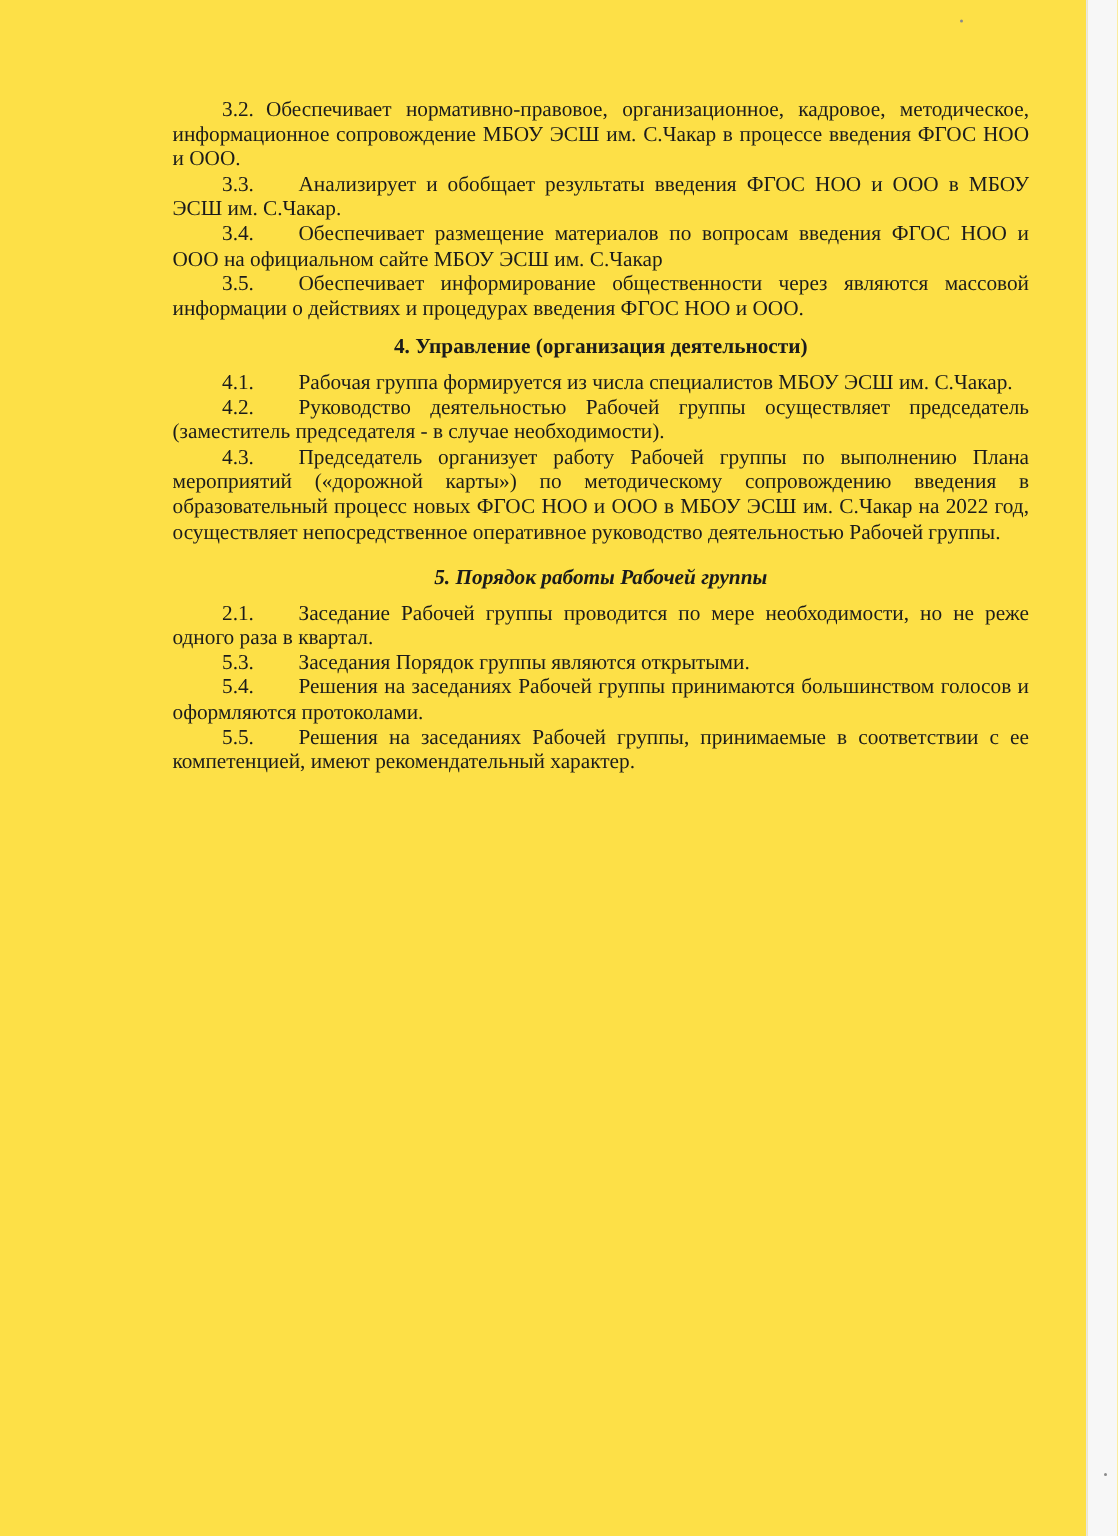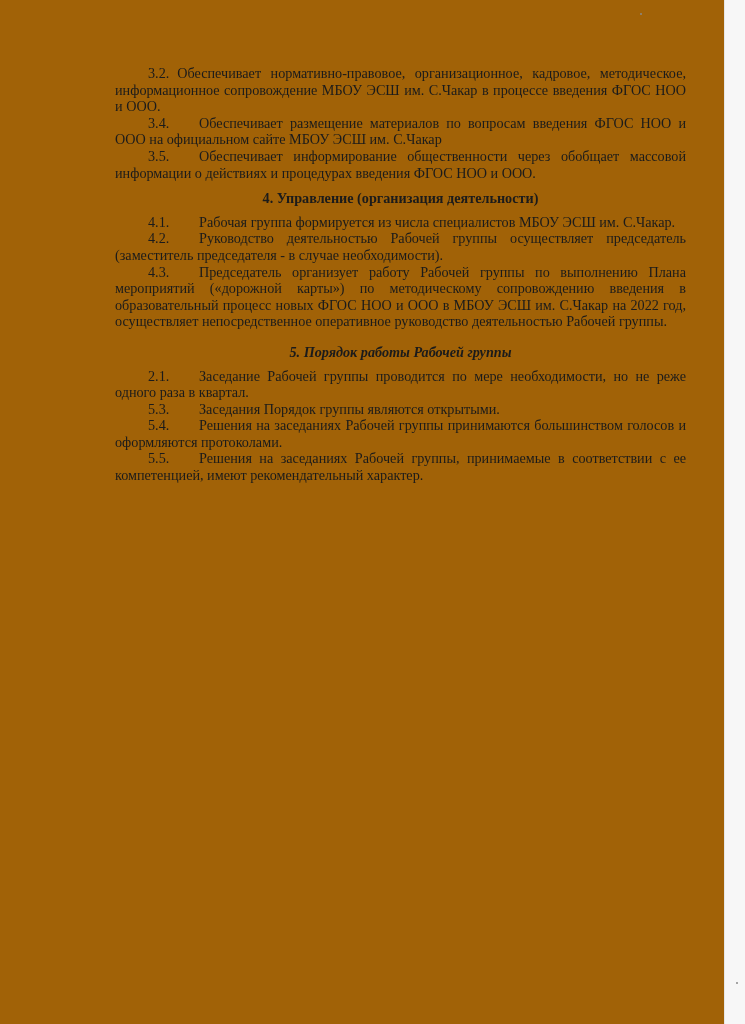--- a/index.html
+++ b/index.html
@@ -14,21 +14,21 @@
       overflow: hidden;
       font-family: "Liberation Serif", "DejaVu Serif", serif;
       color: #1b1b1b;
     }
     .page {
       position: absolute;
       left: 0;
       top: 0;
       width: 724px;
       height: 1024px;
-      background: #a16207;
+      background: #fde047;
       border-right: 1px solid #e6e6e6;
     }
     .content {
       position: absolute;
       left: 115px;
       top: 65px;
       width: 571px;
       font-size: 14.2px;
       line-height: 16.6px;
     }
@@ -66,22 +66,23 @@
 <body>
 
 <div class="page">
   <span class="speck" style="left:640px; top:13px;"></span>
   <span class="speck" style="left:736px; top:982px;"></span>
 
   <div class="content">
 
     <div>
       <p class="para tight"><span class="num">3.2.</span><span>Обеспечивает нормативно-правовое, организационное, кадровое, методическое, информационное сопровождение МБОУ ЭСШ им. С.Чакар в процессе введения ФГОС НОО и ООО.</span></p>
+      <p class="para"><span class="num">3.3.</span><span>Анализирует и обобщает результаты введения ФГОС НОО и ООО в МБОУ ЭСШ им. С.Чакар.</span></p>
       <p class="para"><span class="num">3.4.</span><span>Обеспечивает размещение материалов по вопросам введения ФГОС НОО и ООО на официальном сайте МБОУ ЭСШ им. С.Чакар</span></p>
-      <p class="para"><span class="num">3.5.</span><span>Обеспечивает информирование общественности через обобщает массовой информации о действиях и процедурах введения ФГОС НОО и ООО.</span></p>
+      <p class="para"><span class="num">3.5.</span><span>Обеспечивает информирование общественности через являются массовой информации о действиях и процедурах введения ФГОС НОО и ООО.</span></p>
     </div>
 
     <div>
       <p class="heading h4">4. Управление (организация деятельности)</p>
       <p class="para"><span class="num">4.1.</span><span>Рабочая группа формируется из числа специалистов МБОУ ЭСШ им. С.Чакар.</span></p>
       <p class="para"><span class="num">4.2.</span><span>Руководство деятельностью Рабочей группы осуществляет председатель (заместитель председателя - в случае необходимости).</span></p>
       <p class="para"><span class="num">4.3.</span><span>Председатель организует работу Рабочей группы по выполнению Плана мероприятий («дорожной карты») по методическому сопровождению введения в образовательный процесс новых ФГОС НОО и ООО в МБОУ ЭСШ им. С.Чакар на 2022 год, осуществляет непосредственное оперативное руководство деятельностью Рабочей группы.</span></p>
     </div>
 
     <div>

